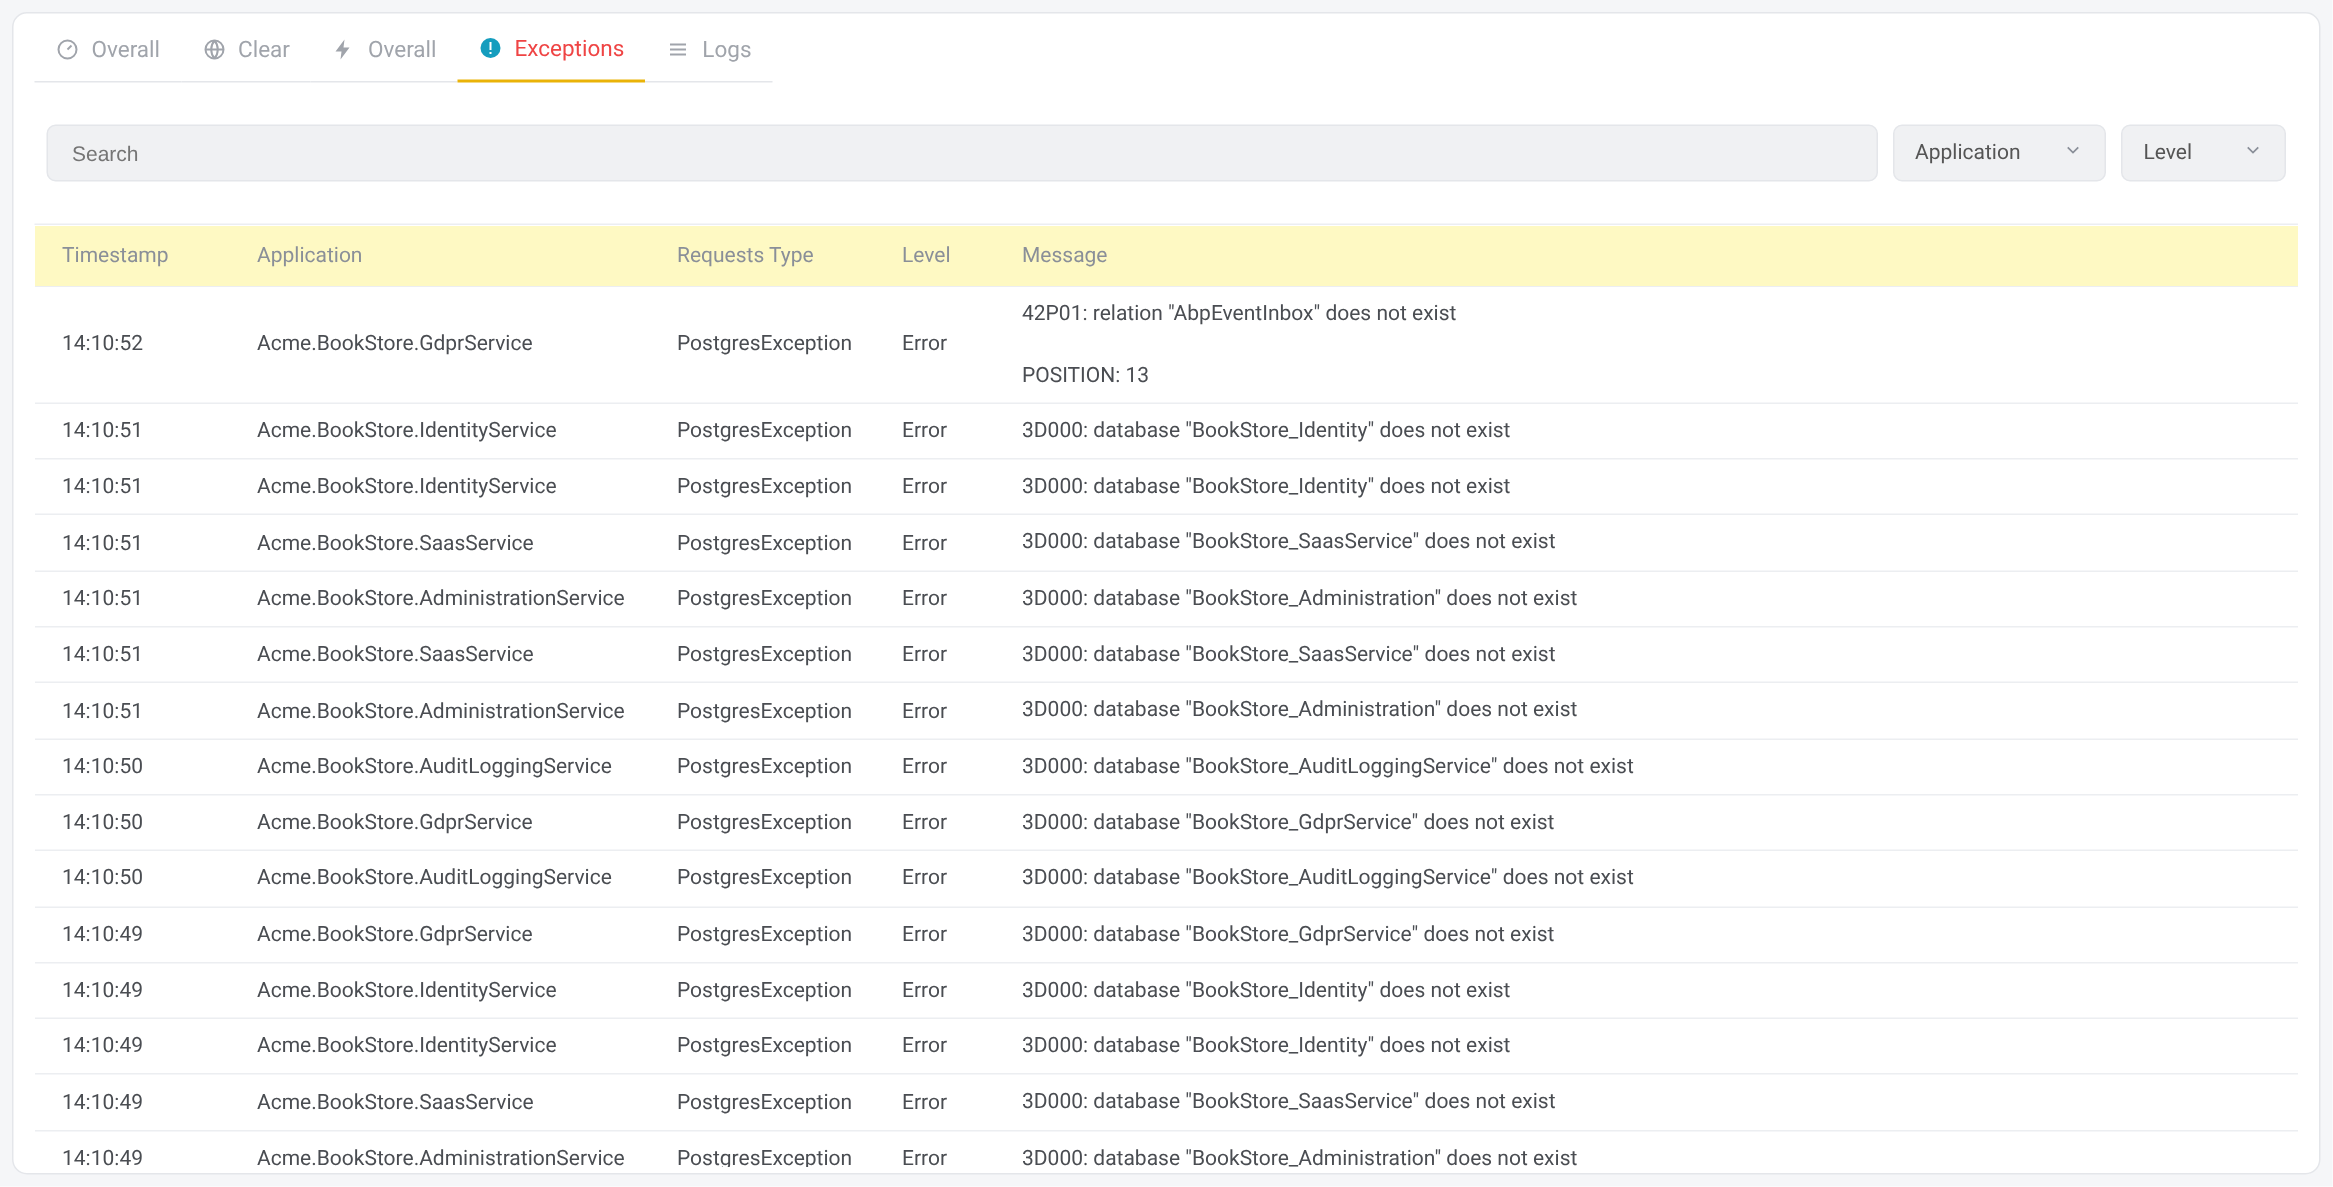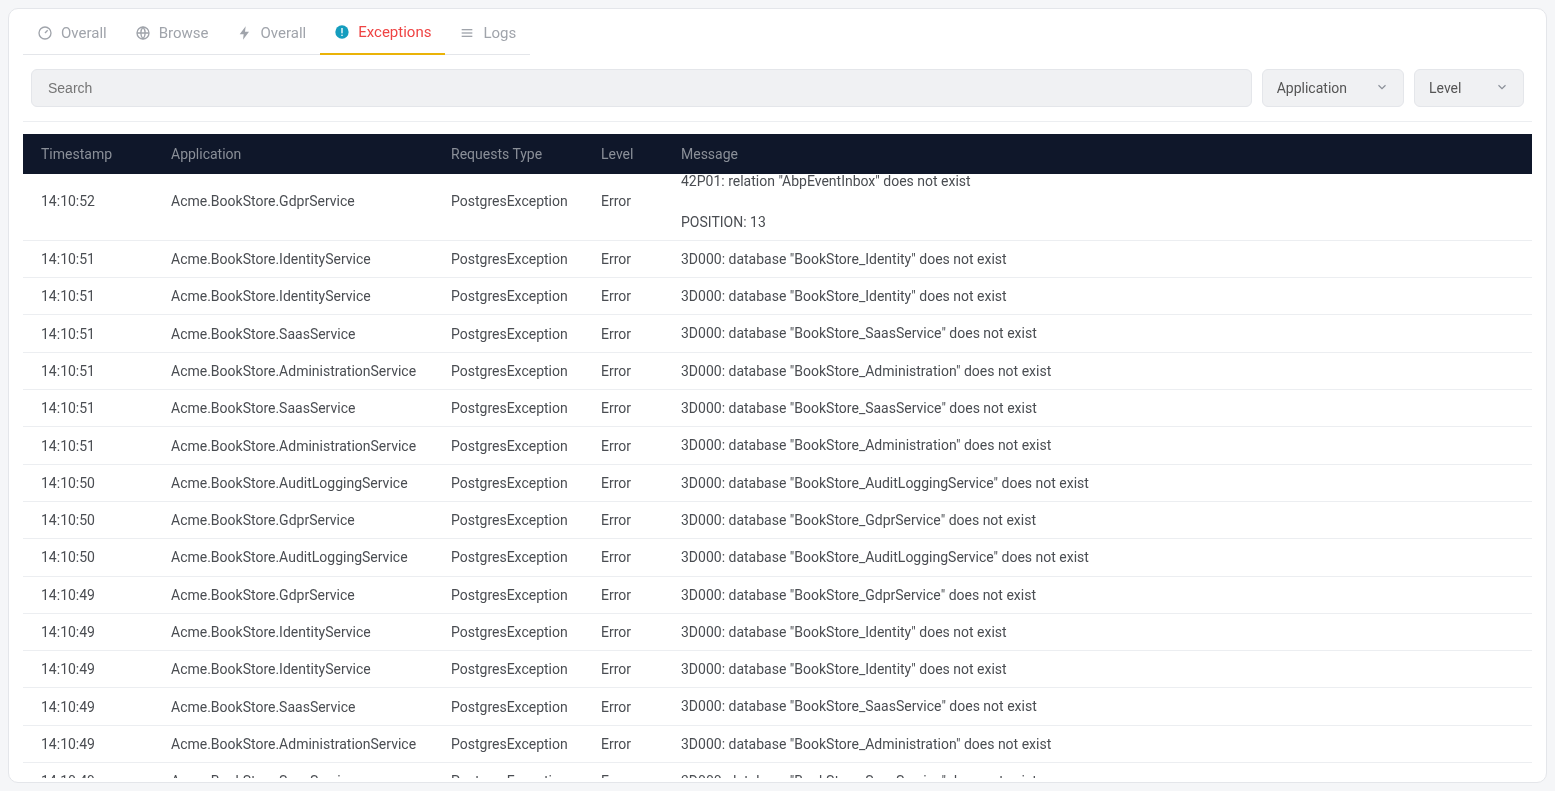--- a/index.html
+++ b/index.html
@@ -11,20 +11,21 @@
     font-size: 14px;
   }
   .panel {
     background: #fff;
     border: 1px solid #e4e6ea;
     border-radius: 10px;
     padding: 14px 14px 4px 14px;
     height: 775px;
     display: flex;
     flex-direction: column;
+    gap: 14px;
   }
   .tabs {
     display: flex;
     gap: 0;
     border-bottom: 0;
     margin-bottom: 14px;
   }
   .tab {
     display: flex;
     align-items: center;
@@ -96,22 +97,22 @@
     border-collapse: collapse;
   }
   thead th {
     text-align: left;
     font-weight: 400;
     color: #8a8f98;
     font-size: 14px;
     padding: 12px 10px 12px 18px;
     border-bottom: 1px solid #eceef1;
     position: sticky;
-    top: 12px;
-    background: #0f172a;
+    top: 0;
+    background: #fef9c3;
   }
   tbody td {
     padding: 8px 10px 8px 18px;
     border-bottom: 1px solid #eceef1;
     vertical-align: middle;
     font-size: 14px;
     color: #4a4d52;
   }
   tbody td.msg { white-space: pre-line; line-height: 1.45; }
   .col-ts { width: 130px; }
@@ -137,21 +138,21 @@
         </span>
         <span>Overall</span>
       </div>
       <div class="tab">
         <span class="tab-icon">
           <svg viewBox="0 0 24 24" fill="none" stroke="currentColor" stroke-width="2">
             <circle cx="12" cy="12" r="9"></circle>
             <path d="M3 12h18M12 3a14 14 0 010 18M12 3a14 14 0 000 18"></path>
           </svg>
         </span>
-        <span>Browse</span>
+        <span>Clear</span>
       </div>
       <div class="tab">
         <span class="tab-icon">
           <svg viewBox="0 0 24 24" fill="currentColor">
             <path d="M13 2L4 14h6l-1 8 9-12h-6l1-8z"></path>
           </svg>
         </span>
         <span>Overall</span>
       </div>
       <div class="tab active">

